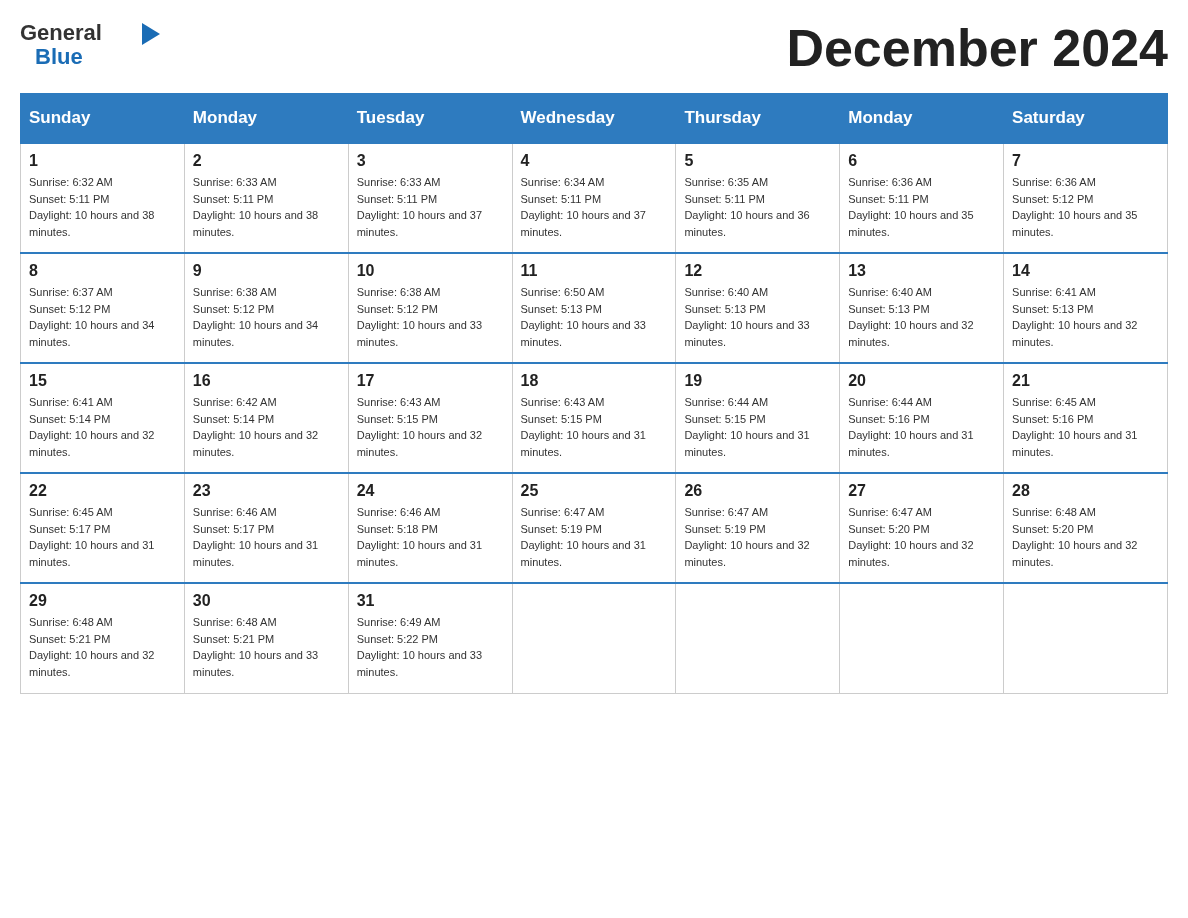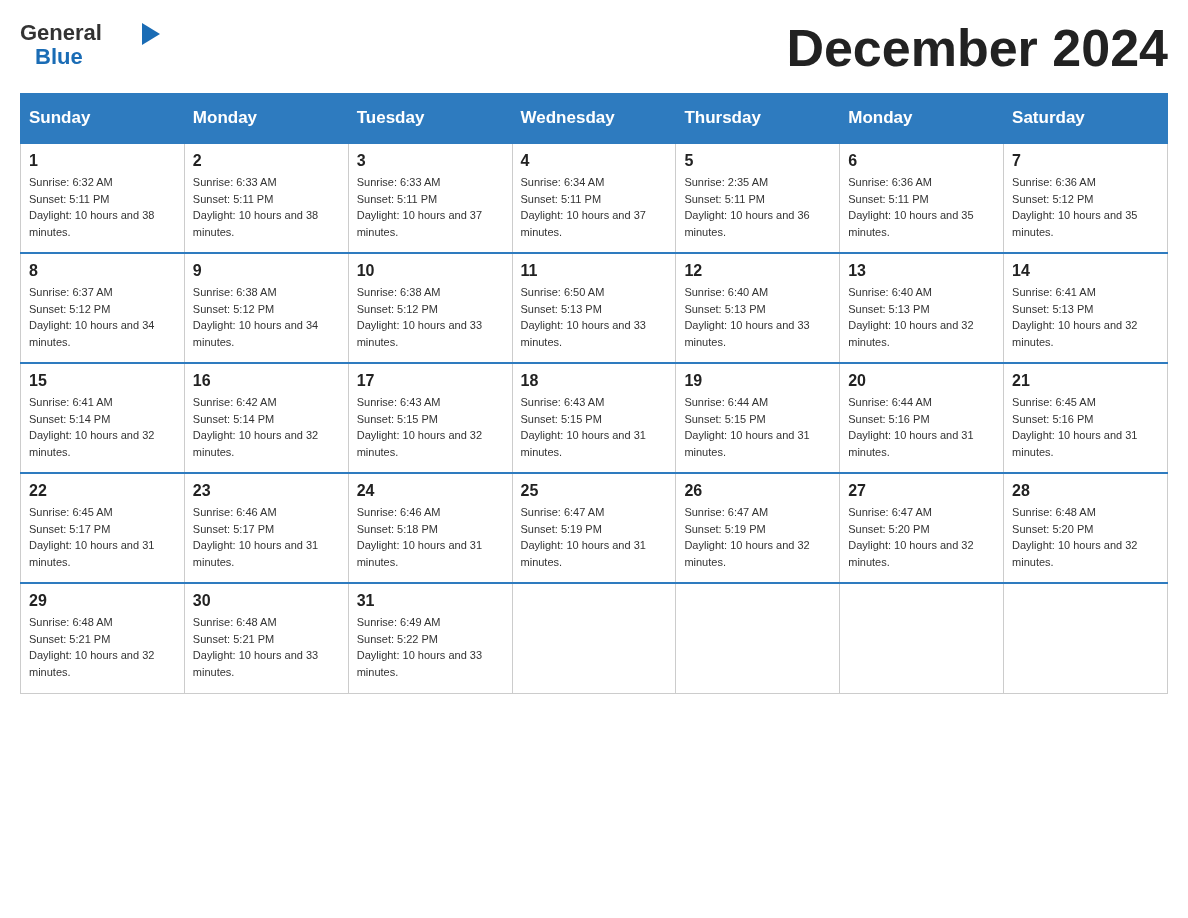--- a/index.html
+++ b/index.html
@@ -163,21 +163,21 @@
         <span class="day-number">4</span>
         <div class="day-info">
           <span>Sunrise: 6:34 AM</span><br>
           <span>Sunset: 5:11 PM</span><br>
           <span>Daylight: 10 hours and 37 minutes.</span>
         </div>
       </td>
         <td>
         <span class="day-number">5</span>
         <div class="day-info">
-          <span>Sunrise: 2:35 AM</span><br>
+          <span>Sunrise: 6:35 AM</span><br>
           <span>Sunset: 5:11 PM</span><br>
           <span>Daylight: 10 hours and 36 minutes.</span>
         </div>
       </td>
         <td>
         <span class="day-number">6</span>
         <div class="day-info">
           <span>Sunrise: 6:36 AM</span><br>
           <span>Sunset: 5:11 PM</span><br>
           <span>Daylight: 10 hours and 35 minutes.</span>

